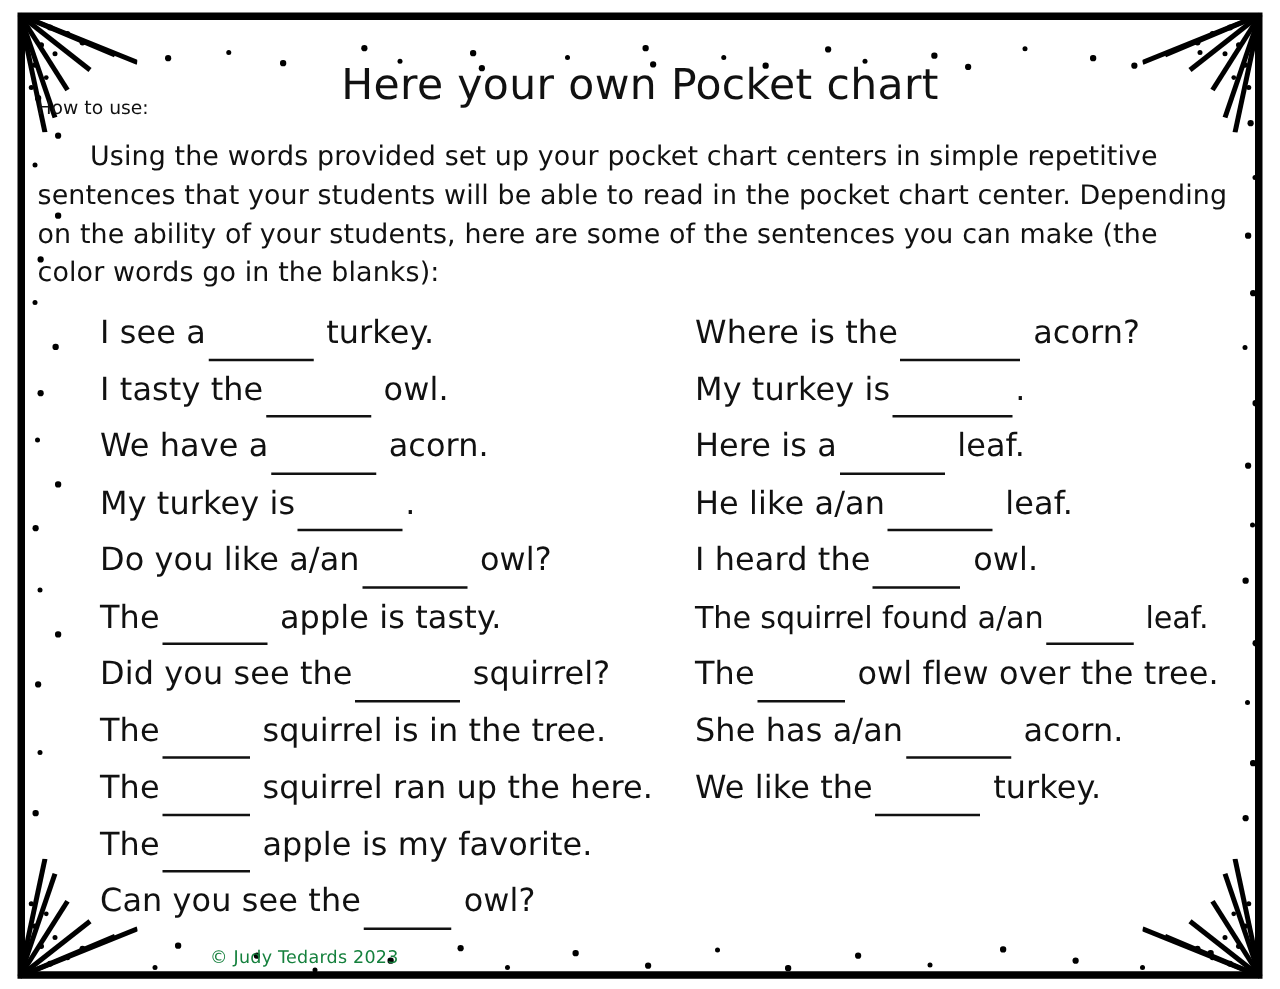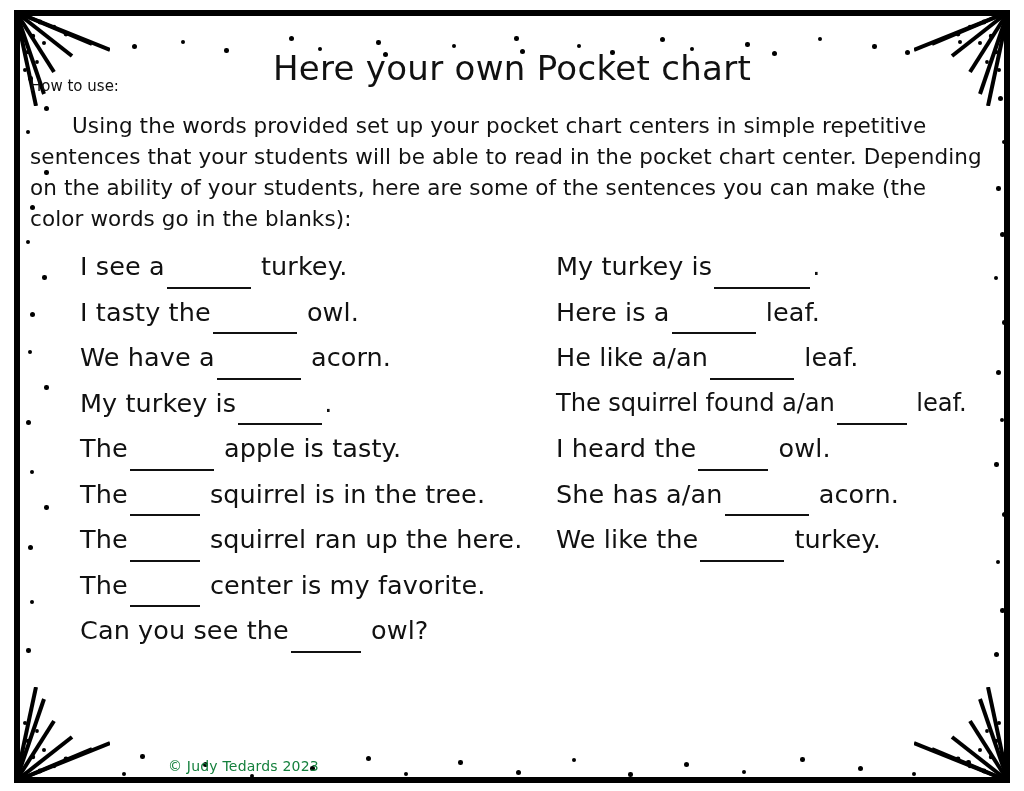--- a/index.html
+++ b/index.html
@@ -306,32 +306,36 @@
     <div class="howto">How to use:</div>
 
     <div class="intro">Using the words provided set up your pocket chart centers in simple repetitive sentences that your students will be able to read in the pocket chart center. Depending on the ability of your students, here are some of the sentences you can make (the color words go in the blanks):</div>
 
     <div class="columns">
       <div class="col col-left" id="col-left">
           <div class="sentence"><span>I see a</span><span class="blank b-md">&nbsp;</span><span> turkey.</span></div>
           <div class="sentence"><span>I tasty the</span><span class="blank b-md">&nbsp;</span><span> owl.</span></div>
           <div class="sentence"><span>We have a</span><span class="blank b-md">&nbsp;</span><span> acorn.</span></div>
           <div class="sentence"><span>My turkey is</span><span class="blank b-md">&nbsp;</span><span>.</span></div>
+          <div class="sentence"><span>Do you like a/an</span><span class="blank b-md">&nbsp;</span><span> owl?</span></div>
           <div class="sentence"><span>The</span><span class="blank b-md">&nbsp;</span><span> apple is tasty.</span></div>
+          <div class="sentence"><span>Did you see the</span><span class="blank b-md">&nbsp;</span><span> squirrel?</span></div>
           <div class="sentence"><span>The</span><span class="blank b-sm">&nbsp;</span><span> squirrel is in the tree.</span></div>
           <div class="sentence"><span>The</span><span class="blank b-sm">&nbsp;</span><span> squirrel ran up the here.</span></div>
-          <div class="sentence"><span>The</span><span class="blank b-sm">&nbsp;</span><span> center is my favorite.</span></div>
+          <div class="sentence"><span>The</span><span class="blank b-sm">&nbsp;</span><span> apple is my favorite.</span></div>
           <div class="sentence"><span>Can you see the</span><span class="blank b-sm">&nbsp;</span><span> owl?</span></div>
         </div>
       <div class="col col-right" id="col-right">
+          <div class="sentence"><span>Where is the</span><span class="blank b-lg">&nbsp;</span><span> acorn?</span></div>
           <div class="sentence"><span>My turkey is</span><span class="blank b-lg">&nbsp;</span><span>.</span></div>
           <div class="sentence"><span>Here is a</span><span class="blank b-md">&nbsp;</span><span> leaf.</span></div>
           <div class="sentence"><span>He like a/an</span><span class="blank b-md">&nbsp;</span><span> leaf.</span></div>
+          <div class="sentence"><span>I heard the</span><span class="blank b-sm">&nbsp;</span><span> owl.</span></div>
           <div class="sentence tight"><span>The squirrel found a/an</span><span class="blank b-sm">&nbsp;</span><span> leaf.</span></div>
-          <div class="sentence"><span>I heard the</span><span class="blank b-sm">&nbsp;</span><span> owl.</span></div>
+          <div class="sentence"><span>The</span><span class="blank b-sm">&nbsp;</span><span> owl flew over the tree.</span></div>
           <div class="sentence"><span>She has a/an</span><span class="blank b-md">&nbsp;</span><span> acorn.</span></div>
           <div class="sentence"><span>We like the</span><span class="blank b-md">&nbsp;</span><span> turkey.</span></div>
         </div>
     </div>
 
     <div class="footer">© Judy Tedards 2023</div>
   </div>
 </div>
 
 </body></html>

